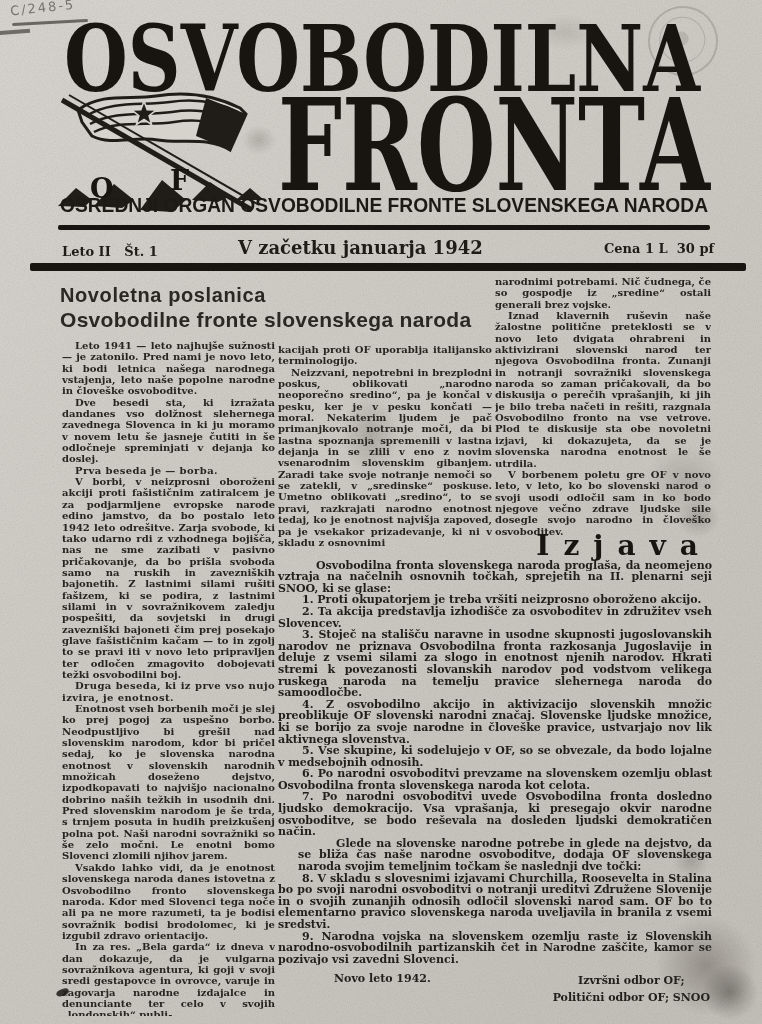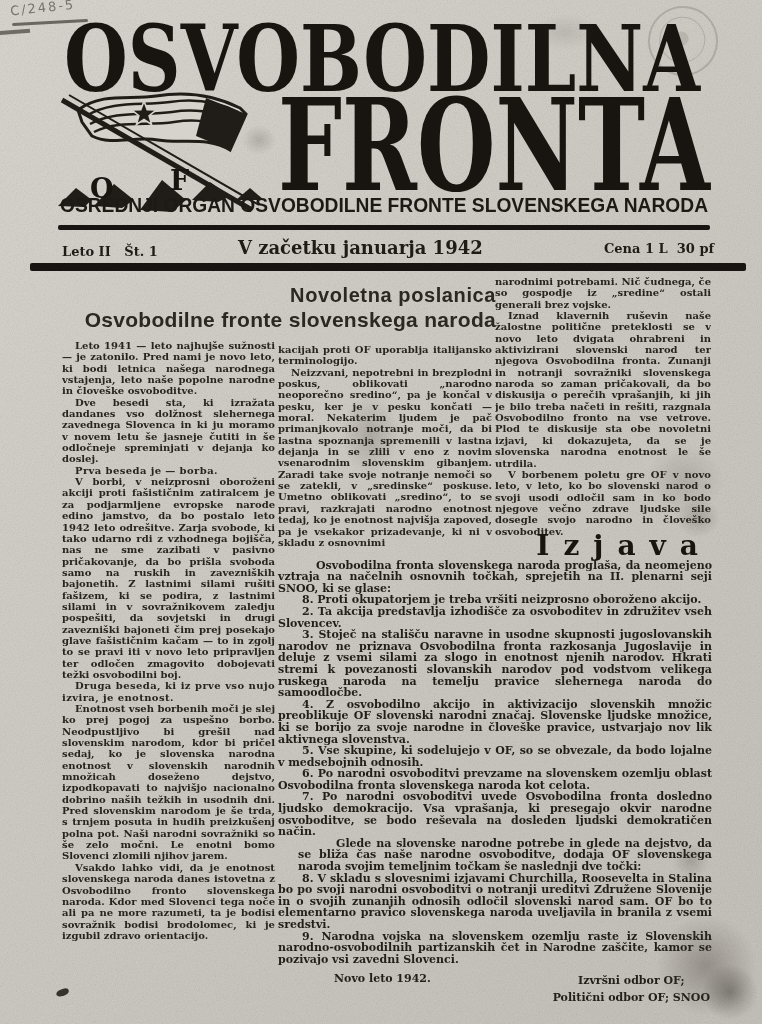--- a/index.html
+++ b/index.html
@@ -9,21 +9,21 @@
     font-family:"DejaVu Serif",serif;color:#26221d;
   }
   .noise{position:absolute;left:0;top:0;pointer-events:none;opacity:.28;mix-blend-mode:multiply;}
   
   .mast-svg{position:absolute;}
   .mast-svg text{fill:#181511;font-family:"DejaVu Serif",serif;font-weight:bold;}
   .subtitle-svg text{fill:#1d1a16;font-family:"Liberation Sans",sans-serif;font-weight:bold;}
   .rule{position:absolute;background:#171411;border-radius:2px;}
   .dateline{position:absolute;font-weight:bold;color:#1f1c18;}
   
-  .headline{position:absolute;left:60px;top:284px;width:436px;text-align:right;
+  .headline{position:absolute;left:60px;top:284px;width:436px;text-align:left;
     font-family:"Liberation Sans",sans-serif;font-weight:bold;color:#2b2722;}
   .hl1{font-size:20px;line-height:23px;letter-spacing:.6px;}
   .hl2{font-size:21px;line-height:25px;letter-spacing:.3px;}
   
   .col{position:absolute;font-size:10px;line-height:11.35px;text-align:justify;overflow:hidden;}
   .col p{margin:0;text-indent:13px;font-weight:bold;color:#28241f;}
   .col p.noind{text-indent:0;}
   .col p.lead{letter-spacing:.4px;}
   
   .izjava{position:absolute;left:278px;top:540px;width:434px;font-size:11px;line-height:11.6px;
@@ -141,38 +141,39 @@
   </div>
 
   <div class="col" style="left:62px;top:340px;width:213px;height:676px;">
     <p>Leto 1941 — leto najhujše sužnosti — je zatonilo. Pred nami je novo leto, ki bodi letnica našega narodnega vstajenja, leto naše popolne narodne in človeške osvoboditve.</p>
     <p>Dve besedi sta, ki izražata dandanes vso dolžnost slehernega zavednega Slovenca in ki ju moramo v novem letu še jasneje čutiti in še odločneje spreminjati v dejanja ko doslej.</p>
     <p class="lead">Prva beseda je — borba.</p>
     <p>V borbi, v neizprosni oboroženi akciji proti fašističnim zatiralcem je za podjarmljene evropske narode edino jamstvo, da bo postalo leto 1942 leto odrešitve. Zarja svobode, ki tako udarno rdi z vzhodnega bojišča, nas ne sme zazibati v pasivno pričakovanje, da bo prišla svoboda samo na ruskih in zavezniških bajonetih. Z lastnimi silami rušiti fašizem, ki se podira, z lastnimi silami in v sovražnikovem zaledju pospešiti, da sovjetski in drugi zavezniški bajoneti čim prej posekajo glave fašističnim kačam — to in zgolj to se pravi iti v novo leto pripravljen ter odločen zmagovito dobojevati težki osvobodilni boj.</p>
     <p class="lead">Druga beseda, ki iz prve vso nujo izvira, je enotnost.</p>
     <p>Enotnost vseh borbenih moči je slej ko prej pogoj za uspešno borbo. Neodpustljivo bi grešil nad slovenskim narodom, kdor bi pričel sedaj, ko je slovenska narodna enotnost v slovenskih narodnih množicah doseženo dejstvo, izpodkopavati to najvišjo nacionalno dobrino naših težkih in usodnih dni. Pred slovenskim narodom je še trda, s trnjem posuta in hudih preizkušenj polna pot. Naši narodni sovražniki so še zelo močni. Le enotni bomo Slovenci zlomili njihov jarem.</p>
     <p>Vsakdo lahko vidi, da je enotnost slovenskega naroda danes istovetna z Osvobodilno fronto slovenskega naroda. Kdor med Slovenci tega noče ali pa ne more razumeti, ta je bodisi sovražnik bodisi brodolomec, ki je izgubil zdravo orientacijo.</p>
+    <p>In za res. „Bela garda“ iz dneva v dan dokazuje, da je vulgarna sovražnikova agentura, ki goji v svoji sredi gestapovce in ovrovce, varuje in zagovarja narodne izdajalce in denunciante ter celo v svojih „londonskih“ publi-</p>
     <p></p>
   </div>
 
   <div class="col" style="left:278px;top:329px;width:214px;height:214px;margin-top:15px;">
     <p class="noind">kacijah proti OF uporablja italijansko terminologijo.</p>
     <p>Neizzvani, nepotrebni in brezplodni poskus, oblikovati „narodno neoporečno sredino“, pa je končal v pesku, ker je v pesku končati — moral. Nekaterim ljudem je pač primanjkovalo notranje moči, da bi lastna spoznanja spremenili v lastna dejanja in se zlili v eno z novim vsenarodnim slovenskim gibanjem. Zaradi take svoje notranje nemoči so se zatekli, v „sredinske“ poskuse. Umetno oblikovati „sredino“, to se pravi, razkrajati narodno enotnost tedaj, ko je enotnost najvišja zapoved, pa je vsekakor prizadevanje, ki ni v skladu z osnovnimi</p>
   </div>
 
   <div class="col" style="left:495px;top:276px;width:216px;height:262px;">
     <p class="noind">narodnimi potrebami. Nič čudnega, če so gospodje iz „sredine“ ostali generali brez vojske.</p>
     <p>Iznad klavernih ruševin naše žalostne politične preteklosti se v novo leto dvigata ohrabreni in aktivizirani slovenski narod ter njegova Osvobodilna fronta. Zunanji in notranji sovražniki slovenskega naroda so zaman pričakovali, da bo diskusija o perečih vprašanjih, ki jih je bilo treba načeti in rešiti, razgnala Osvobodilno fronto na vse vetrove. Plod te diskusije sta obe novoletni izjavi, ki dokazujeta, da se je slovenska narodna enotnost le še utrdila.</p>
     <p>V borbenem poletu gre OF v novo leto, v leto, ko bo slovenski narod o svoji usodi odločil sam in ko bodo njegove večno zdrave ljudske sile dosegle svojo narodno in človeško osvoboditev.</p>
   </div>
 
   <div class="izjava">
     <h2 class="iz-title">Izjava</h2>
     <p class="iz-intro">Osvobodilna fronta slovenskega naroda proglaša, da neomejeno vztraja na načelnih osnovnih točkah, sprejetih na II. plenarni seji SNOO, ki se glase:</p>
-    <p class="iz-point">8. Proti okupatorjem je treba vršiti neizprosno oboroženo akcijo.</p>
+    <p class="iz-point">1. Proti okupatorjem je treba vršiti neizprosno oboroženo akcijo.</p>
     <p class="iz-point">2. Ta akcija predstavlja izhodišče za osvoboditev in združitev vseh Slovencev.</p>
     <p class="iz-point">3. Stoječ na stališču naravne in usodne skupnosti jugoslovanskih narodov ne priznava Osvobodilna fronta razkosanja Jugoslavije in deluje z vsemi silami za slogo in enotnost njenih narodov. Hkrati stremi k povezanosti slovanskih narodov pod vodstvom velikega ruskega naroda na temelju pravice slehernega naroda do samoodločbe.</p>
     <p class="iz-point">4. Z osvobodilno akcijo in aktivizacijo slovenskih množic preoblikuje OF slovenski narodni značaj. Slovenske ljudske množice, ki se borijo za svoje narodne in človeške pravice, ustvarjajo nov lik aktivnega slovenstva.</p>
     <p class="iz-point">5. Vse skupine, ki sodelujejo v OF, so se obvezale, da bodo lojalne v medsebojnih odnosih.</p>
     <p class="iz-point">6. Po narodni osvoboditvi prevzame na slovenskem ozemlju oblast Osvobodilna fronta slovenskega naroda kot celota.</p>
     <p class="iz-point">7. Po narodni osvoboditvi uvede Osvobodilna fronta dosledno ljudsko demokracijo. Vsa vprašanja, ki presegajo okvir narodne osvoboditve, se bodo reševala na dosleden ljudski demokratičen način.</p>
     <p class="iz-add">Glede na slovenske narodne potrebe in glede na dejstvo, da se bliža čas naše narodne osvoboditve, dodaja OF slovenskega naroda svojim temeljnim točkam še naslednji dve točki:</p>
     <p class="iz-point">8. V skladu s slovesnimi izjavami Churchilla, Roosevelta in Stalina bo po svoji narodni osvoboditvi o notranji ureditvi Združene Slovenije in o svojih zunanjih odnosih odločil slovenski narod sam. OF bo to elementarno pravico slovenskega naroda uveljavila in branila z vsemi sredstvi.</p>
     <p class="iz-point">9. Narodna vojska na slovenskem ozemlju raste iz Slovenskih narodno-osvobodilnih partizanskih čet in Narodne zaščite, kamor se pozivajo vsi zavedni Slovenci.</p>
     <div class="iz-footer">

